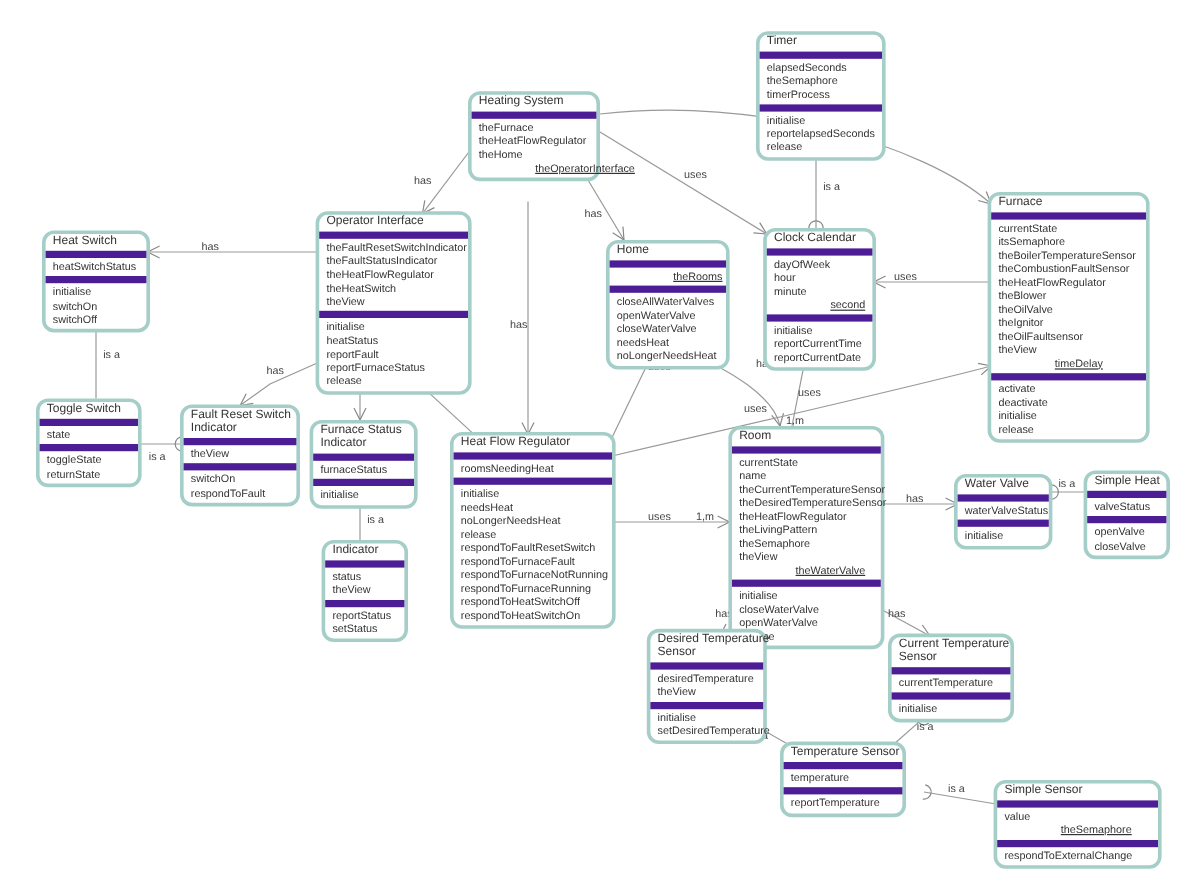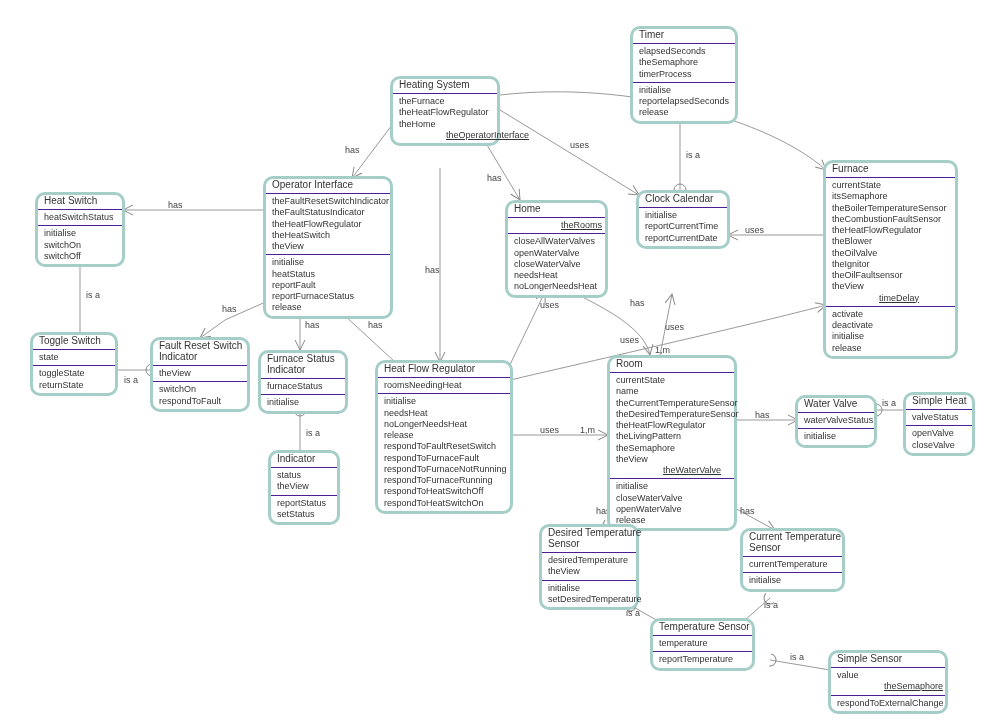--- a/index.html
+++ b/index.html
@@ -21,21 +21,21 @@
     background: #fff;
     box-sizing: border-box;
   }
   .node .title {
     text-align: left;
     font-size: 10px;
     padding: 0 6px 3px 6px;
     white-space: nowrap;
   }
   .node .section {
-    border-top: 1px solid #4c1d95;
+    border-top: 6px solid #4c1d95;
     padding: 2px 6px;
   }
   .node .section div {
     white-space: nowrap;
     line-height: 1.25;
   }
   .underline { text-decoration: underline; margin-left: 47px; }
   svg.edges {
     position: absolute;
     left: 0; top: 0;
@@ -248,20 +248,26 @@
     </div>
     <div class="section">
       <div>initialise</div>
       <div>reportelapsedSeconds</div>
       <div>release</div>
     </div>
   </div>
 <div class="node" style="left:636px; top:190px; width:94px">
     <div class="title">Clock Calendar</div>
     <div class="section">
+      <div>dayOfWeek</div>
+      <div>hour</div>
+      <div>minute</div>
+      <div class="underline">second</div>
+    </div>
+    <div class="section">
       <div>initialise</div>
       <div>reportCurrentTime</div>
       <div>reportCurrentDate</div>
     </div>
   </div>
 <div class="node" style="left:823px; top:160px; width:135px">
     <div class="title">Furnace</div>
     <div class="section">
       <div>currentState</div>
       <div>itsSemaphore</div>
@@ -361,21 +367,21 @@
   </div>
 <div class="node" style="left:650px; top:618px; width:105px">
     <div class="title">Temperature Sensor</div>
     <div class="section">
       <div>temperature</div>
     </div>
     <div class="section">
       <div>reportTemperature</div>
     </div>
   </div>
-<div class="node" style="left:828px; top:650px; width:120px">
+<div class="node" style="left:828px; top:650px; width:140px">
     <div class="title">Simple Sensor</div>
     <div class="section">
       <div>value</div>
       <div class="underline">theSemaphore</div>
     </div>
     <div class="section">
       <div>respondToExternalChange</div>
     </div>
   </div>
 

